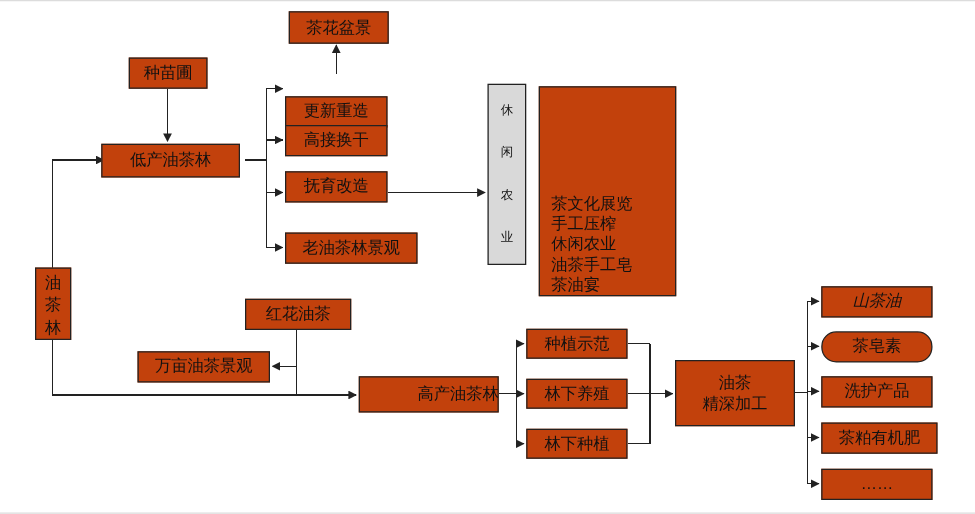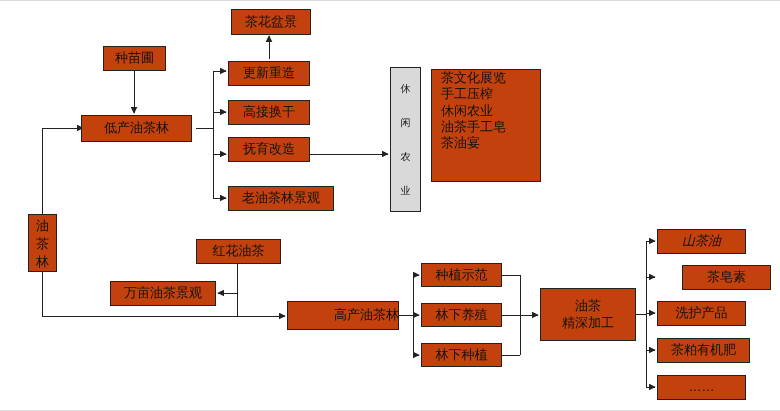--- a/index.html
+++ b/index.html
@@ -33,44 +33,44 @@
     line-height: 1.25;
     text-align: center;
     color: #111111;
     white-space: nowrap;
   }
   .multiline { white-space: pre-line; }
 
   
   #n-bonsai      { left:231px; top:8px;   width:80px;  height:26px; }
   #n-nursery     { left:103px; top:45px;  width:63px;  height:25px; }
-  #n-renew       { left:228px; top:60px;  width:82px;  height:25px; }
+  #n-renew       { left:228px; top:76px;  width:82px;  height:25px; }
   #n-graft       { left:228px; top:99px;  width:82px;  height:25px; }
   #n-lowyield    { left:81px;  top:114px; width:111px; height:27px; }
   #n-tending     { left:228px; top:136px; width:82px;  height:25px; }
   #n-leisure     { left:390px; top:66px;  width:31px;  height:145px;
                    background:#d9d9d9; display:block; font-size:10px;
                    line-height:34px; padding:4px 8px 0; white-space:normal; }
-  #n-leisure-list{ left:431px; top:68px;  width:110px; height:113px;
-                   flex-direction:column; justify-content:flex-start;
+  #n-leisure-list{ left:431px; top:68px;  width:110px; height:168px;
+                   flex-direction:column; justify-content:flex-end;
                    align-items:flex-start; padding-left:9px; }
   #n-leisure-list .list-item { text-align:left; }
   #n-oldforest   { left:228px; top:185px; width:106px; height:25px; }
   #n-forest      { left:28px;  top:213px; width:29px;  height:58px;
                    display:block; line-height:18px; padding:2px 7px 0;
                    white-space:normal; }
   #n-redflower   { left:196px; top:238px; width:85px;  height:25px; }
   #n-wanmu       { left:110px; top:280px; width:106px; height:25px; }
   #n-highyield   { left:287px; top:300px; width:112px; height:29px;padding-left:47px; }
   #n-plantdemo   { left:421px; top:262px; width:81px;  height:24px; }
   #n-breeding    { left:421px; top:302px; width:81px;  height:24px; }
   #n-planting    { left:421px; top:342px; width:81px;  height:24px; }
   #n-processing  { left:540px; top:287px; width:96px;  height:53px; }
   #n-camellia    { left:657px; top:228px; width:89px;  height:25px;font-style:italic; }
-  #n-saponin     { left:682px; top:264px; width:89px;  height:25px; }
+  #n-saponin     { left:657px; top:264px; width:89px;  height:25px;border-radius:12px; }
   #n-careprod    { left:657px; top:300px; width:89px;  height:25px; }
   #n-fertilizer  { left:657px; top:337px; width:93px;  height:25px; }
   #n-ellipsis    { left:657px; top:374px; width:89px;  height:25px; }
 
   .connectors polyline {
     fill: none;
     stroke: #222222;
     stroke-width: 1;
     shape-rendering: crispEdges;
   }

